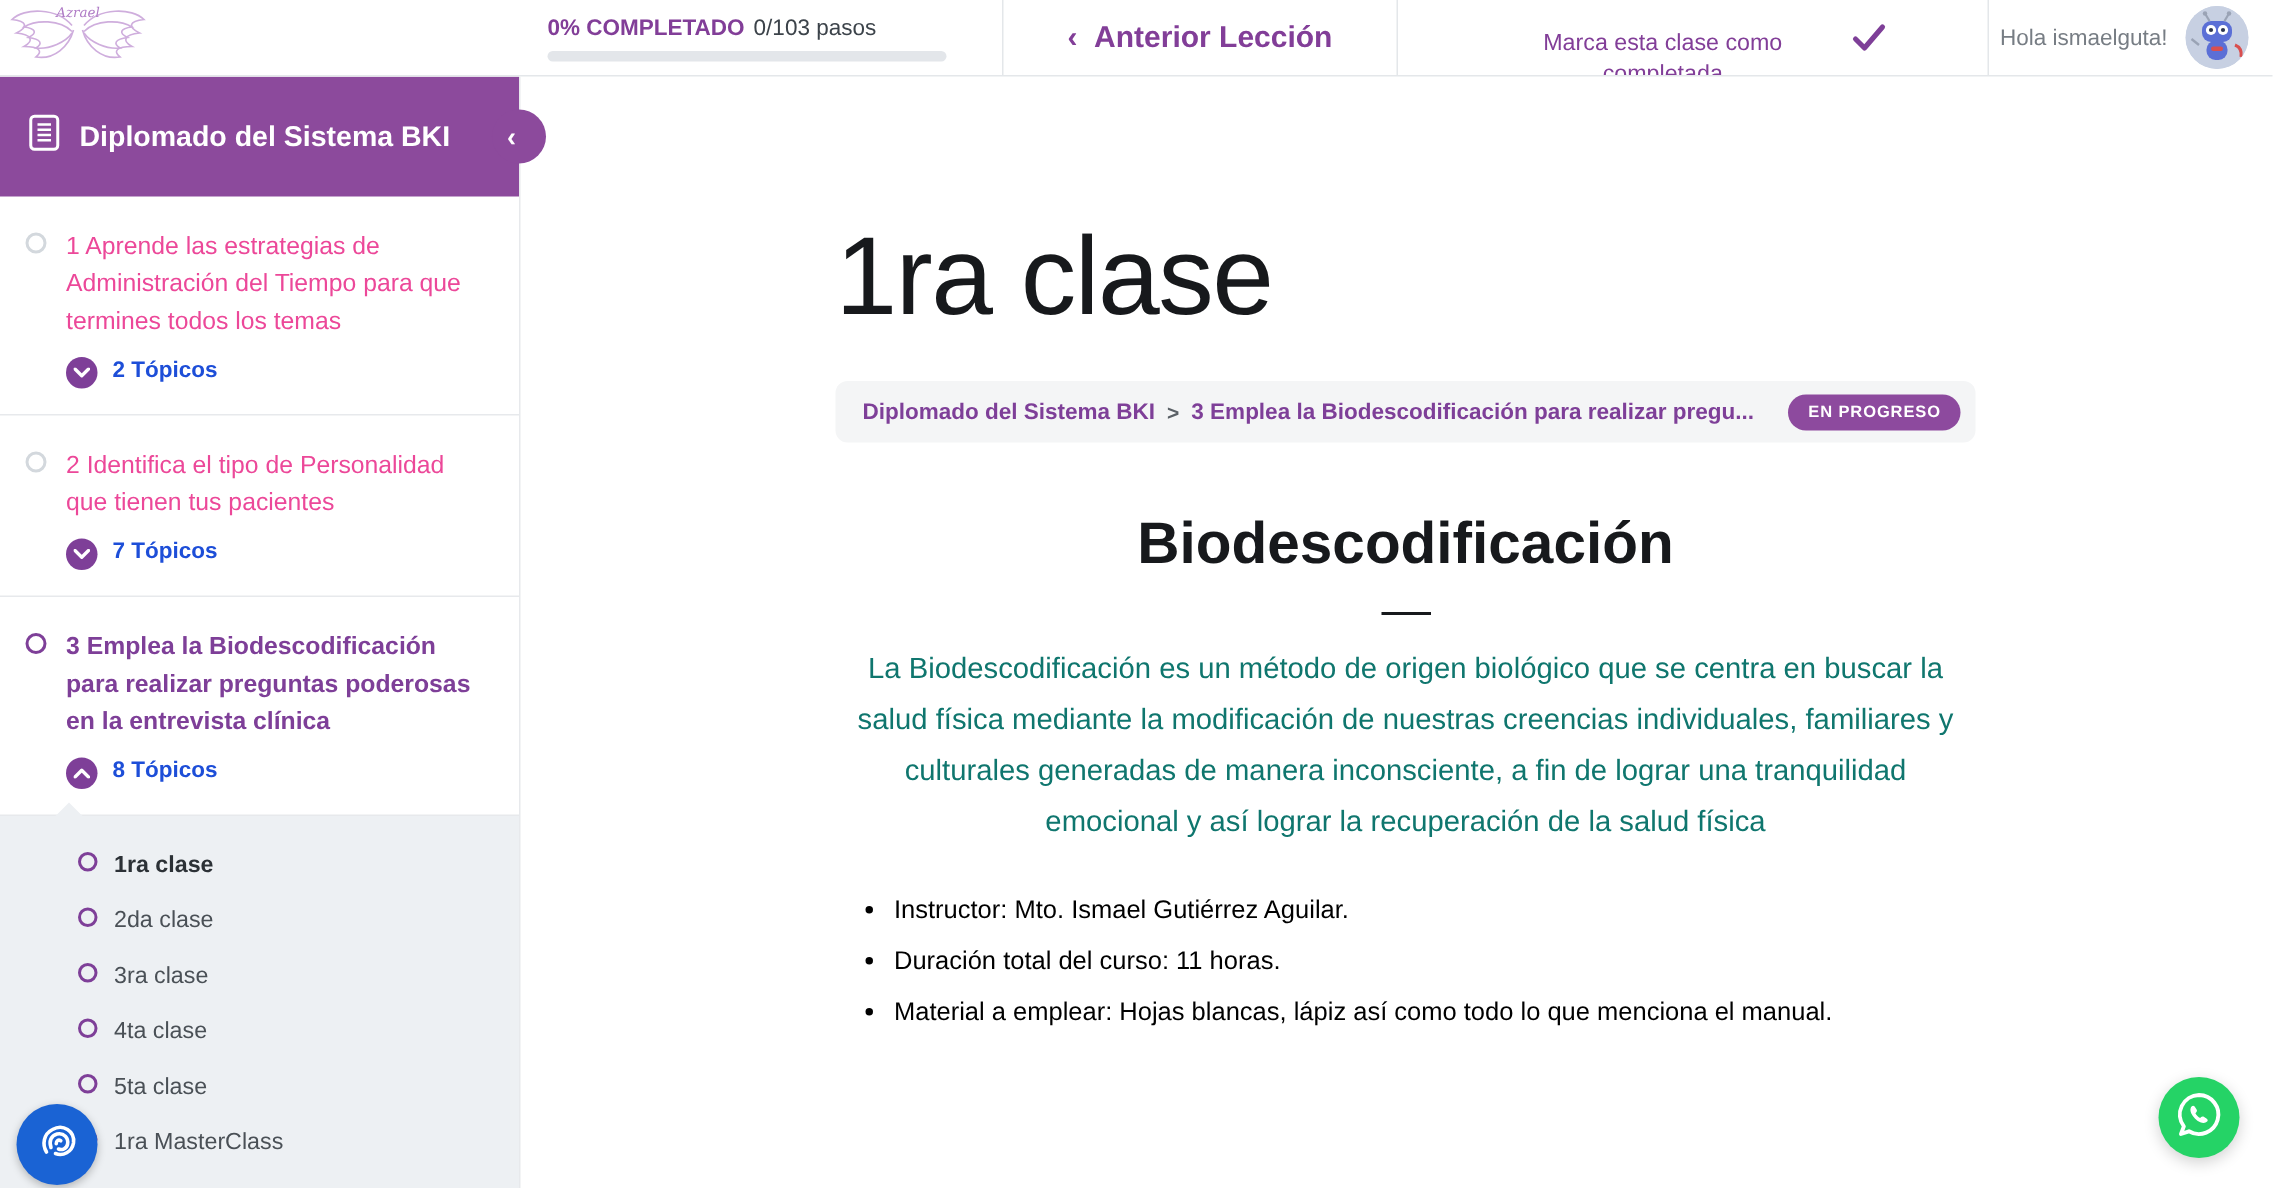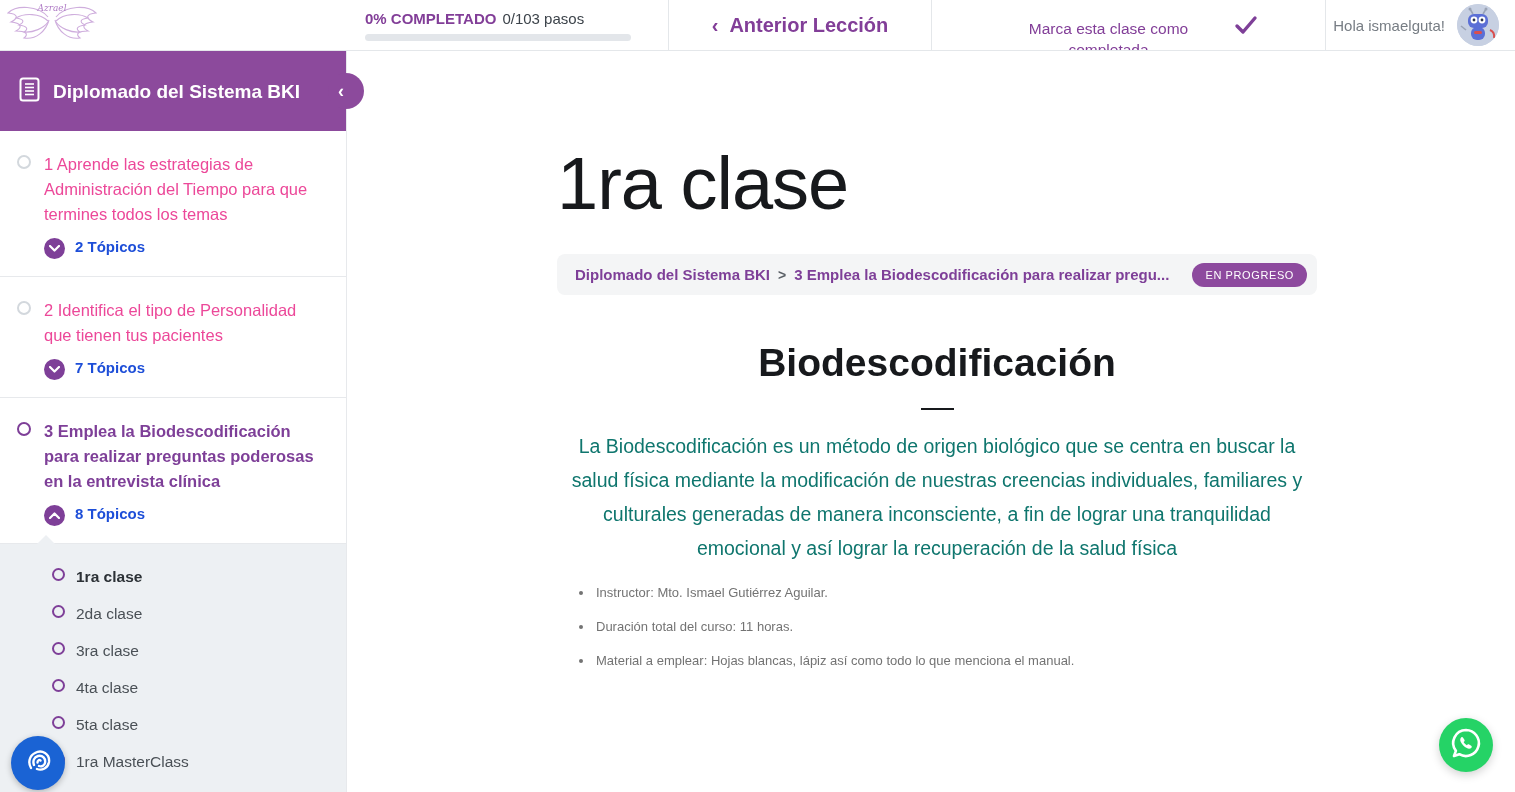--- a/index.html
+++ b/index.html
@@ -76,30 +76,30 @@
     background:#fff; overflow:hidden; }
   .content { width:760px; margin-left:210px; position:relative; }
   .page-title { margin-top:90px; font-size:74px; font-weight:500;
     letter-spacing:-1px; color:#17191c; }
   .crumbbar { margin-top:28px; height:41px; background:#f4f5f6; border-radius:8px;
     display:flex; align-items:center; padding:0 10px 0 18px; gap:8px; }
   .crumb-link { color:#7e3f98; font-size:15px; font-weight:700;
     white-space:nowrap; cursor:pointer; }
   .crumb-sep { color:#5a6066; font-size:14px; font-weight:700; }
   .crumb-badge { margin-left:auto; background:#8d4a9e; color:#fff; font-size:11px;
-    font-weight:400; letter-spacing:.6px; padding:6px 13px; border-radius:13px;
+    font-weight:700; letter-spacing:.6px; padding:6px 13px; border-radius:13px;
     white-space:nowrap; }
 
   .section-heading { margin-top:46px; text-align:center; font-size:39px;
     font-weight:700; color:#17191c; }
   .heading-rule { width:33px; height:2px; background:#17191c; margin:23px auto 0; }
   .lead { margin-top:19px; text-align:center; font-size:19.5px; line-height:34px;
     color:#0f766e; }
-  .bullets { margin-top:11px; padding-left:37px; font-size:13px;
-    line-height:34px; color:#737373; }
+  .bullets { margin-top:25px; padding-left:37px; font-size:17px;
+    line-height:34px; color:#000000; }
   .bullets li { padding-left:2px; }
 
   .partial-heading { position:absolute; top:732px; left:0; width:1168px;
     text-align:center; font-size:74px; font-weight:500; letter-spacing:-1px;
     color:#17191c; }
 
   
   .a11y-btn { position:absolute; left:11px; top:736px; width:54px; height:54px;
     border-radius:50%; background:#1a63d4; z-index:40; display:flex;
     align-items:center; justify-content:center; cursor:pointer;

